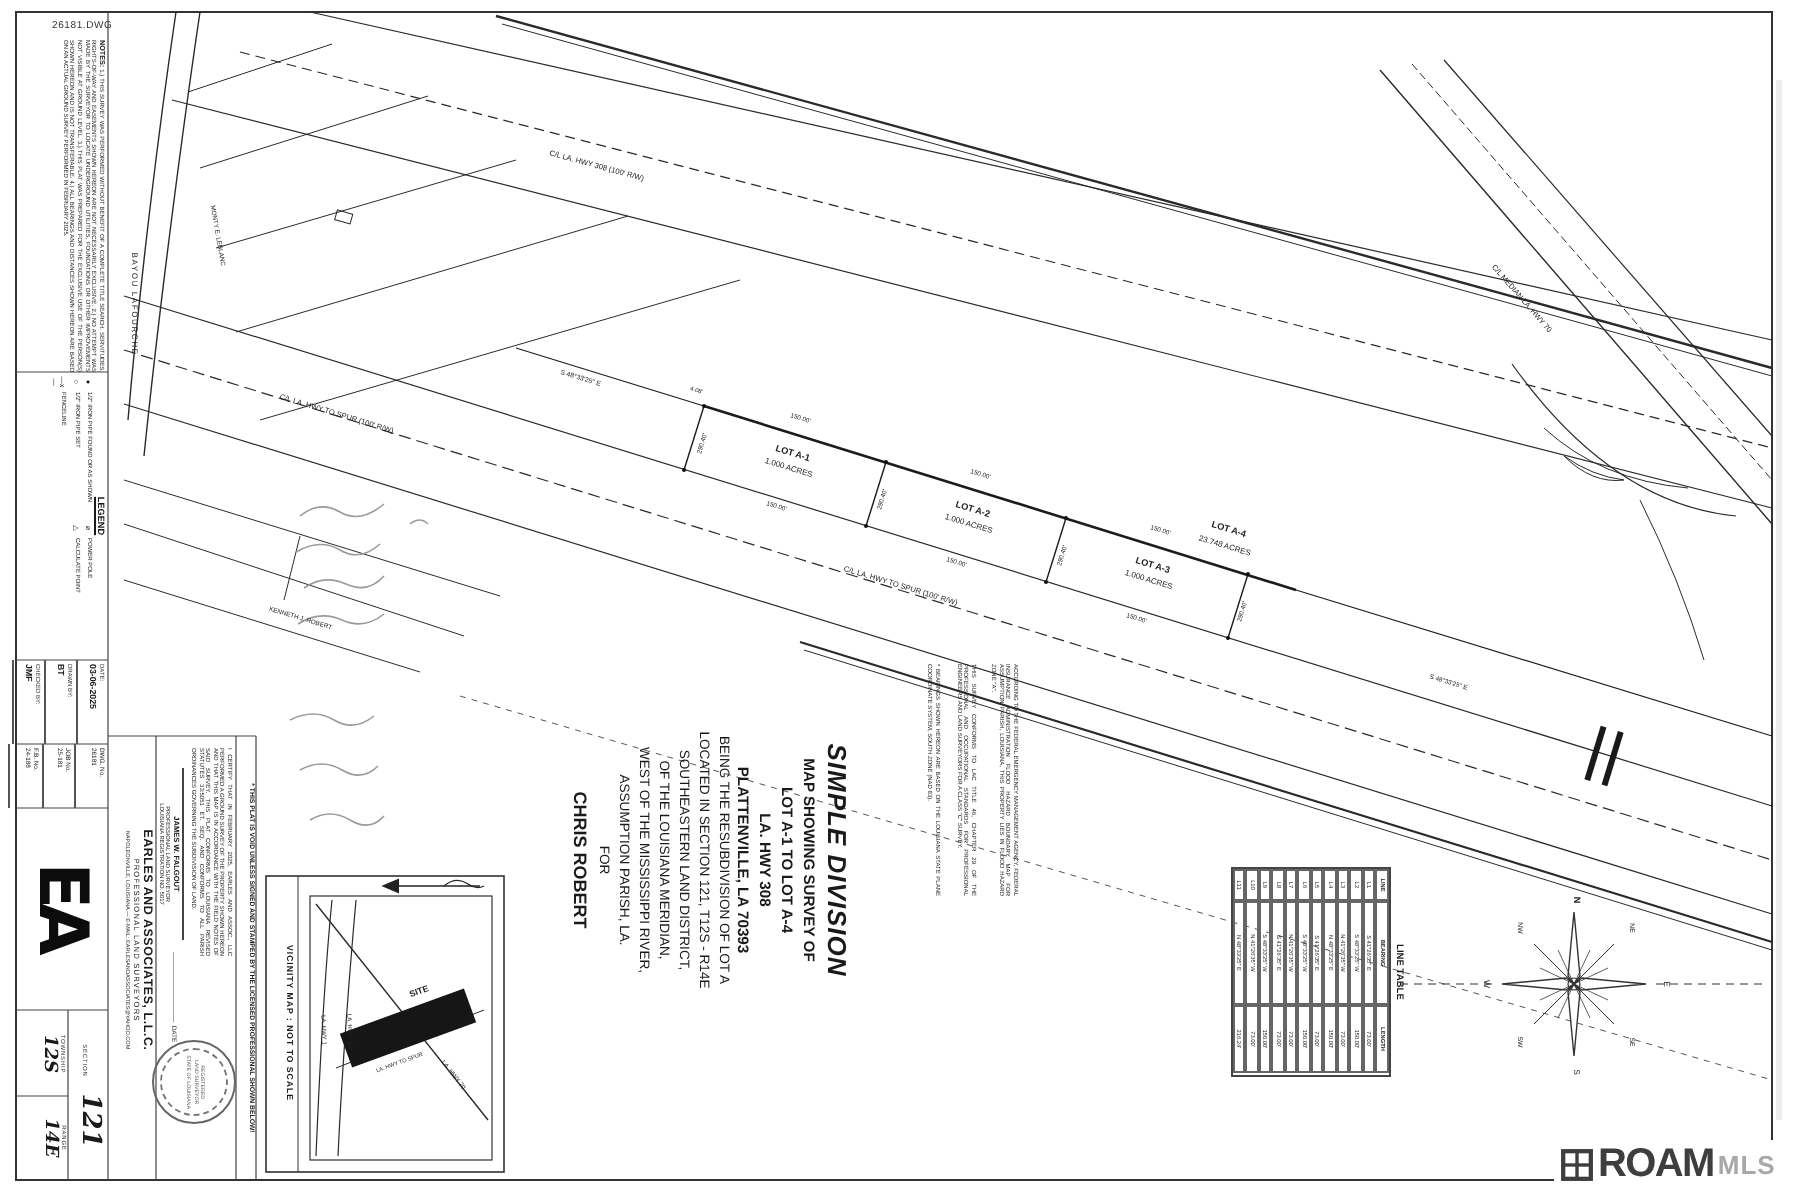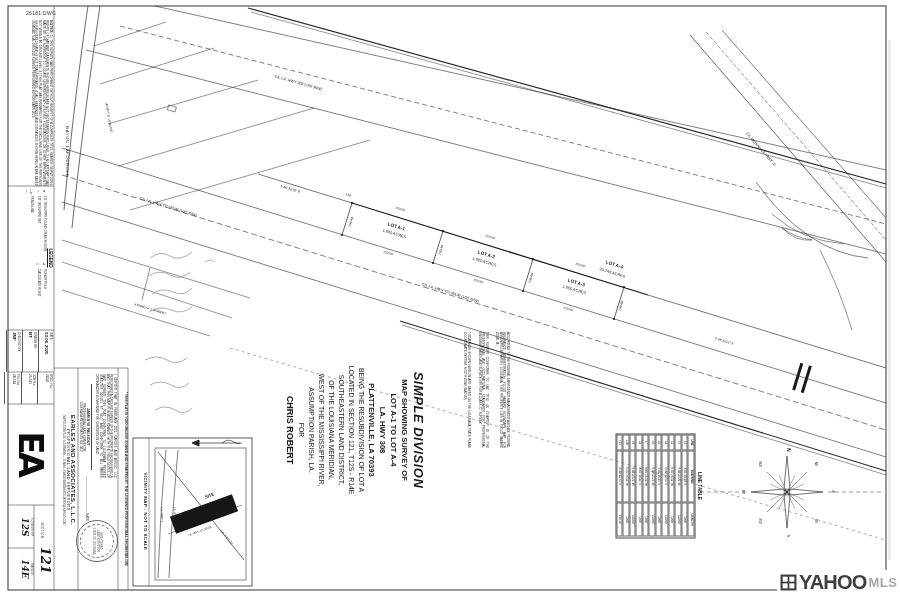--- a/index.html
+++ b/index.html
@@ -440,15 +440,15 @@
 </div>
 
 <div class="abs streak" style="left:888px;top:40px;width:3px;height:520px;"></div>
 
 <div class="abs wm" style="left:777px;top:570px;">
   <svg width="17" height="17" viewBox="0 0 16 16" style="position:static;">
     <rect x="1.5" y="1.5" width="13" height="13" fill="none" stroke="#3e3e3e" stroke-width="2"></rect>
     <line x1="8" y1="1.5" x2="8" y2="14.5" stroke="#3e3e3e" stroke-width="1.6"></line>
     <line x1="1.5" y1="8" x2="14.5" y2="8" stroke="#3e3e3e" stroke-width="1.6"></line>
   </svg>
-  <span class="roam">YAHOO</span>
+  <span class="roam">ROAM</span>
   <span class="mls">MLS</span>
 </div>
 
 </body></html>

